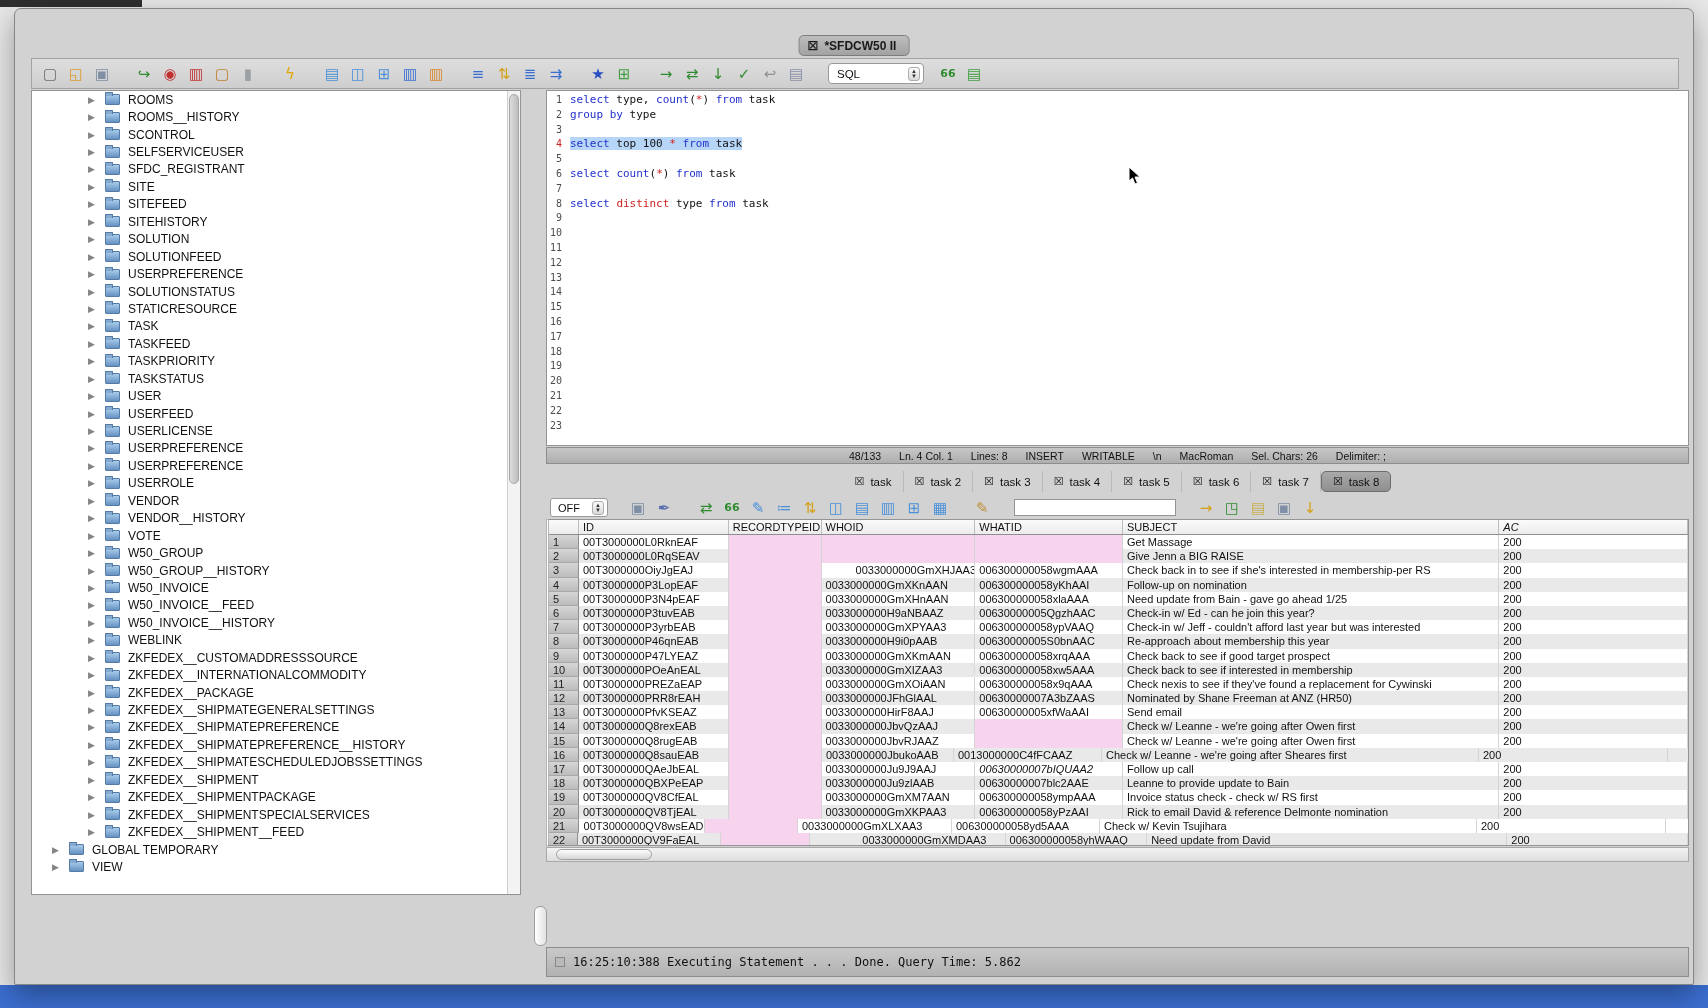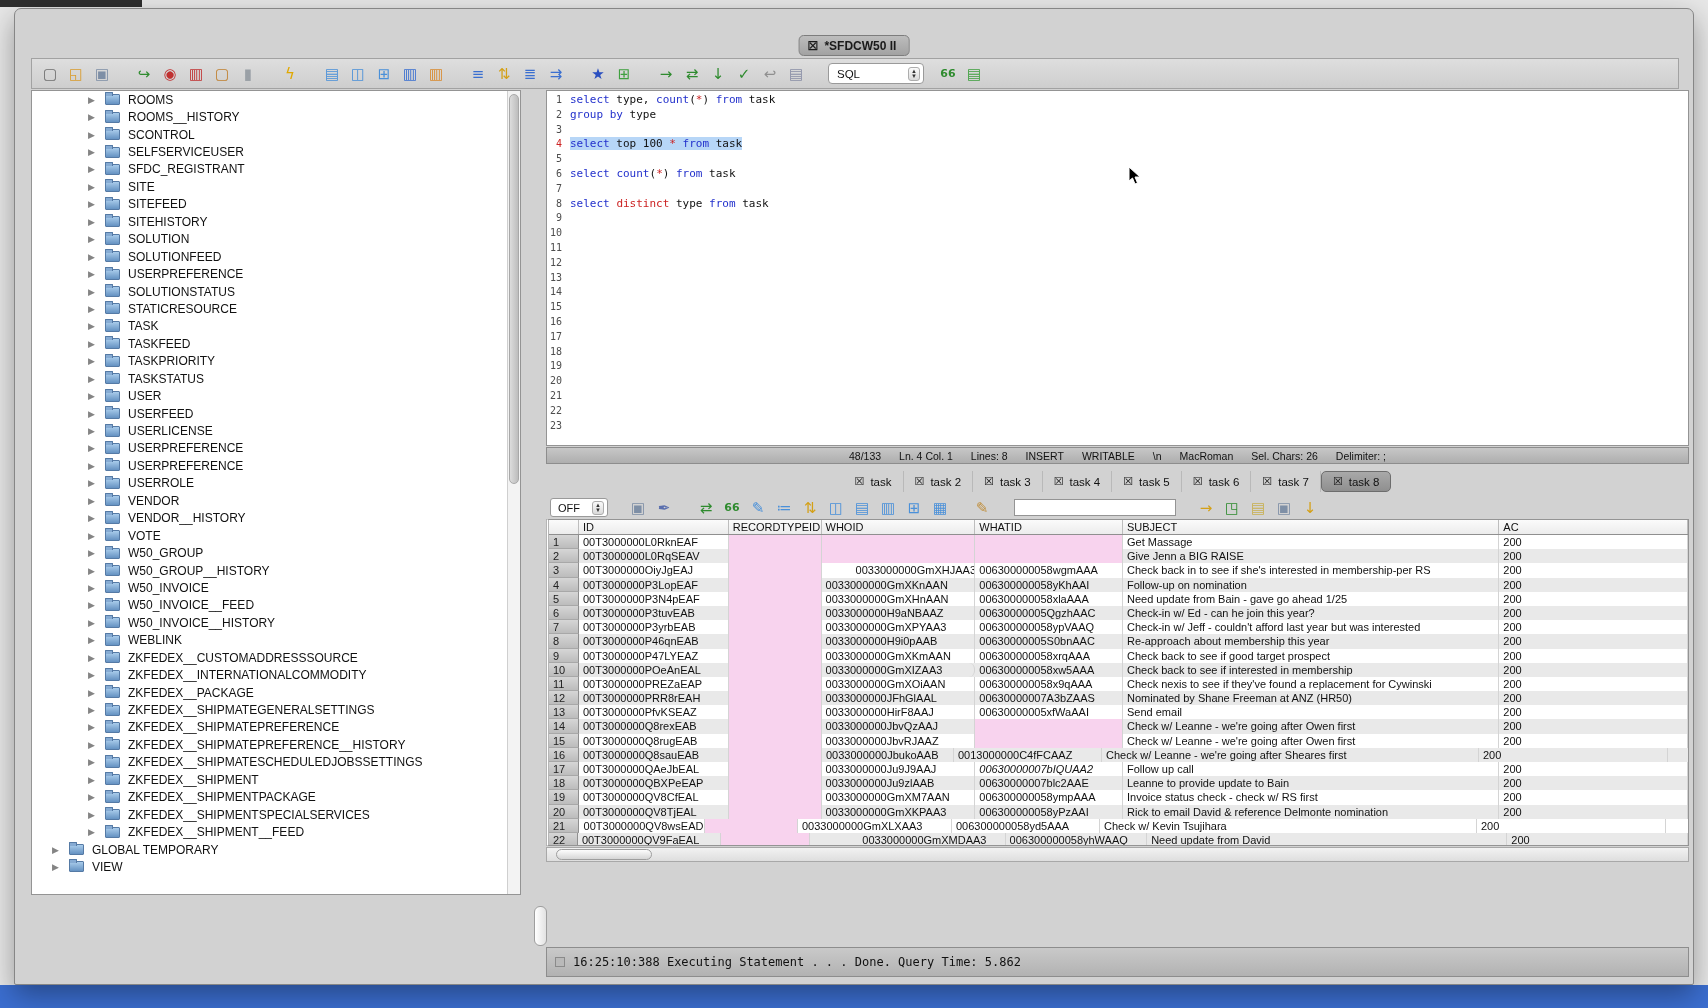--- a/index.html
+++ b/index.html
@@ -545,21 +545,21 @@
   </div>
 
   <div class="grid">
     <div class="g-head" id="grid-head">
         <div class="hc" style="width: 30px;"></div>
         <div class="hc" style="width: 150px;">ID</div>
         <div class="hc" style="width: 93px;">RECORDTYPEID</div>
         <div class="hc" style="width: 154px;">WHOID</div>
         <div class="hc" style="width: 148px;">WHATID</div>
         <div class="hc" style="width: 377px;">SUBJECT</div>
-        <div class="hc" style="width: 189px;">AC</div>
+        <div class="hc" style="width: 189px; font-style: italic;">AC</div>
       </div>
     <div id="grid-body">
         <div class="g-row">
           <div class="gc num" style="width: 30px;">1</div>
           <div class="gc" style="width: 150px;">00T3000000L0RknEAF</div>
           <div class="gc null" style="width: 93px;"></div>
           <div class="gc null" style="width: 154px;"></div>
           <div class="gc null" style="width: 148px;"></div>
           <div class="gc" style="width: 377px;">Get Massage</div>
           <div class="gc" style="width: 189px;">200</div>

